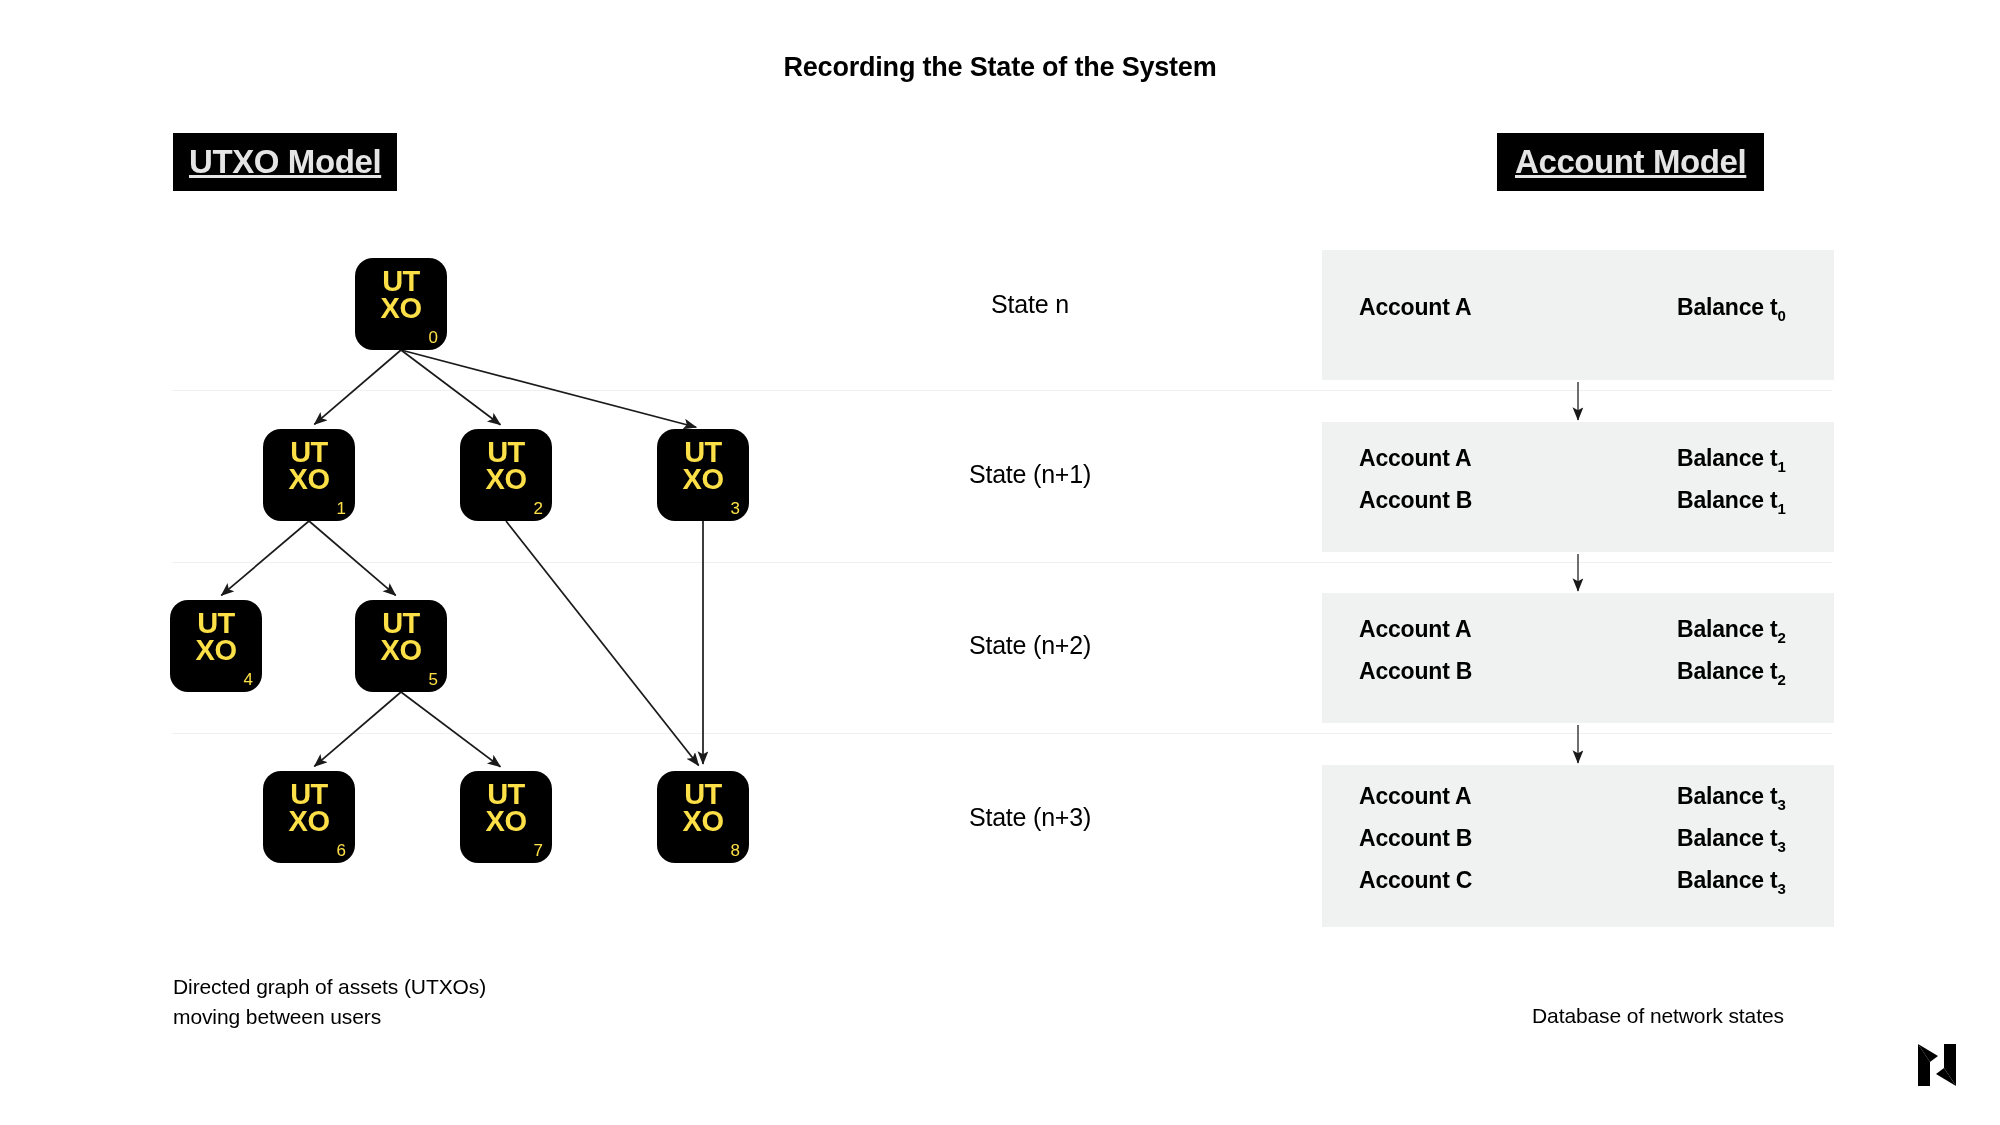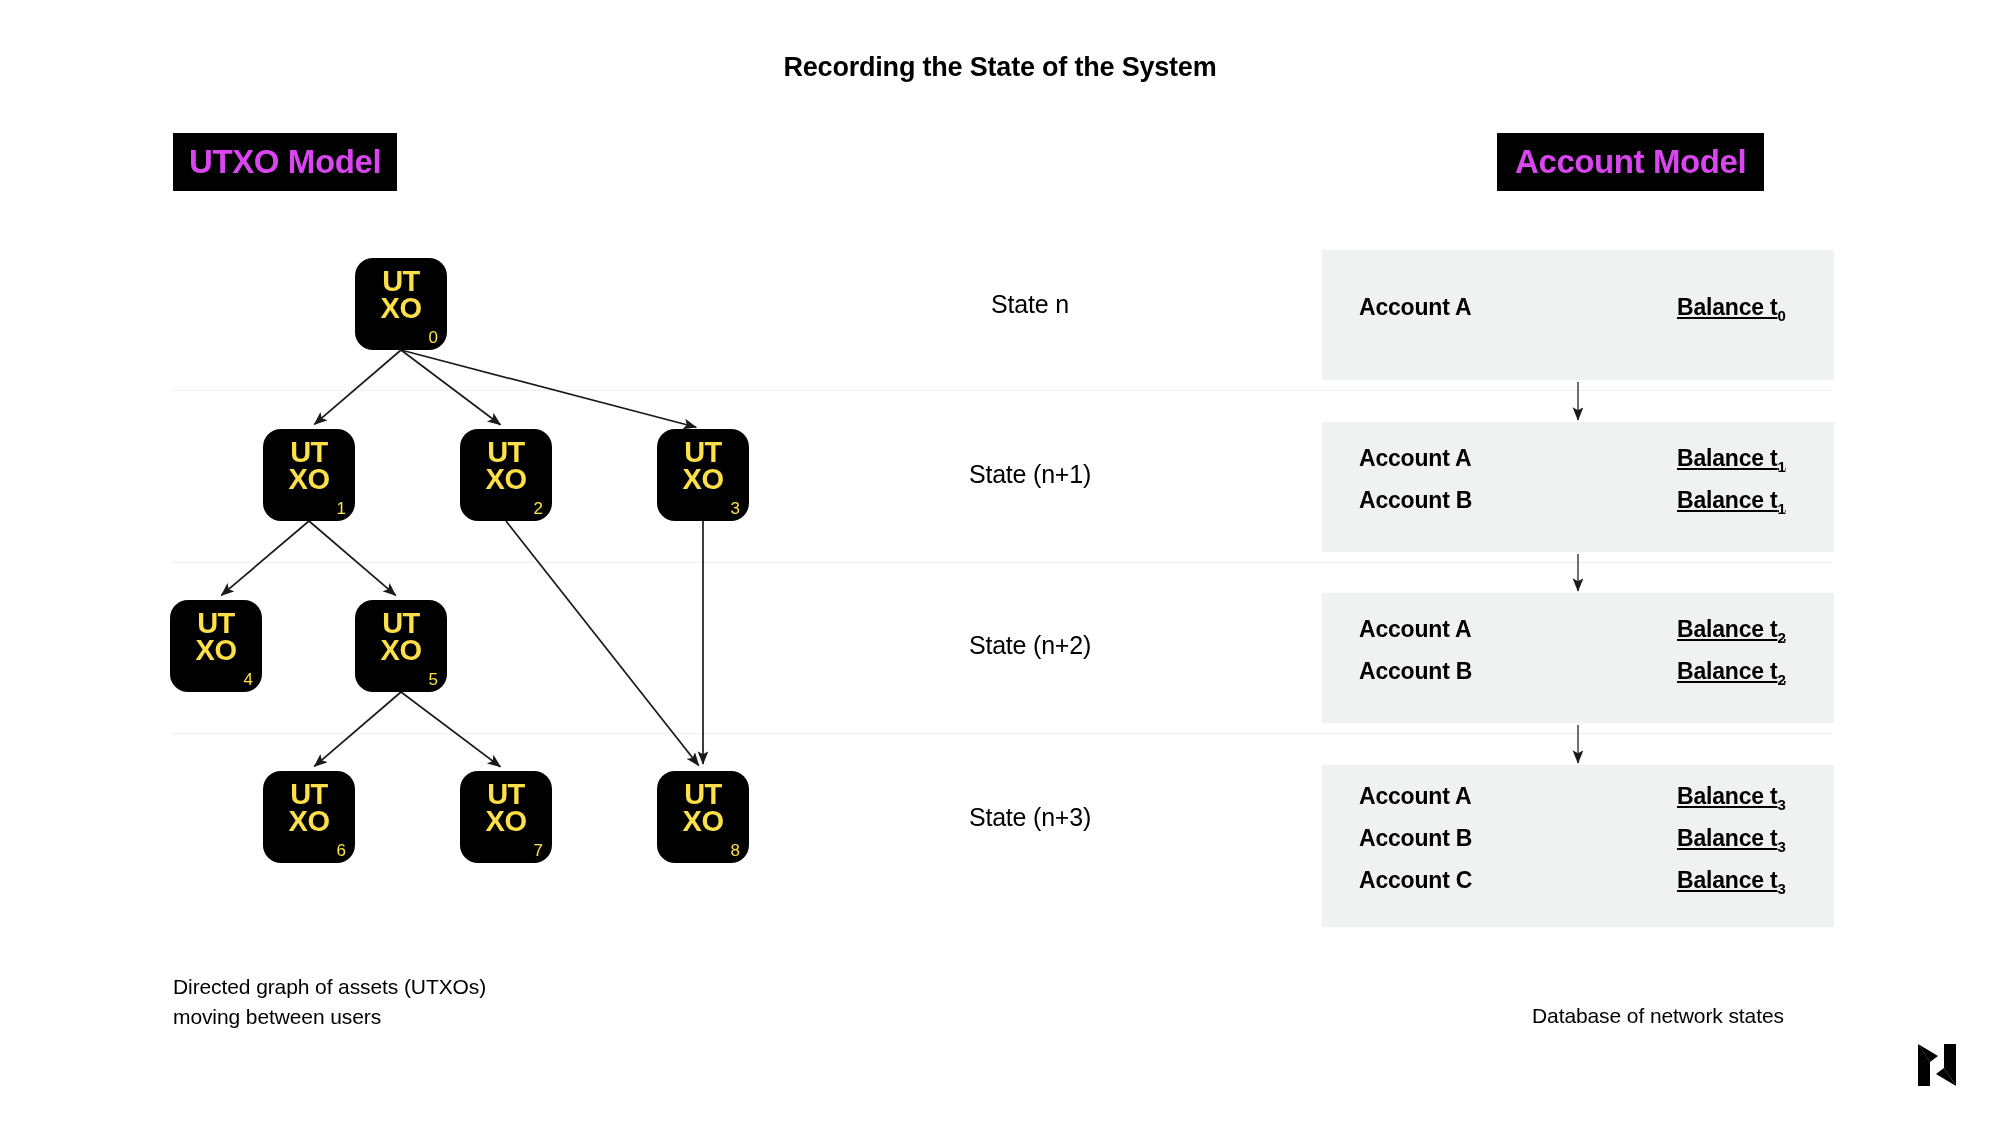--- a/index.html
+++ b/index.html
@@ -33,27 +33,28 @@
     text-align: center;
     font-size: 27px;
     font-weight: bold;
     letter-spacing: -0.2px;
   }
 
   
   .badge {
     position: absolute;
     background: #000000;
-    color: #d946ef;
+    color: #e5e5e5;
     font-size: 33px;
     font-weight: bold;
     letter-spacing: -0.4px;
     display: flex;
     align-items: center;
     white-space: nowrap;
+    text-decoration: underline;
   }
   .badge-left {
     left: 173px;
     top: 133px;
     height: 58px;
     padding: 0 16px;
   }
   .badge-right {
     left: 1497px;
     top: 133px;
@@ -147,21 +148,20 @@
     letter-spacing: -0.2px;
     white-space: nowrap;
   }
   .balance-name {
     position: absolute;
     left: 355px;
     font-size: 23px;
     font-weight: bold;
     letter-spacing: -0.2px;
     white-space: nowrap;
-    text-decoration: underline;
   }
   .account-row-inner {
     position: relative;
     width: 424px;
     height: 42px;
   }
   .sub {
     font-size: 15px;
     vertical-align: sub;
     font-weight: bold;

